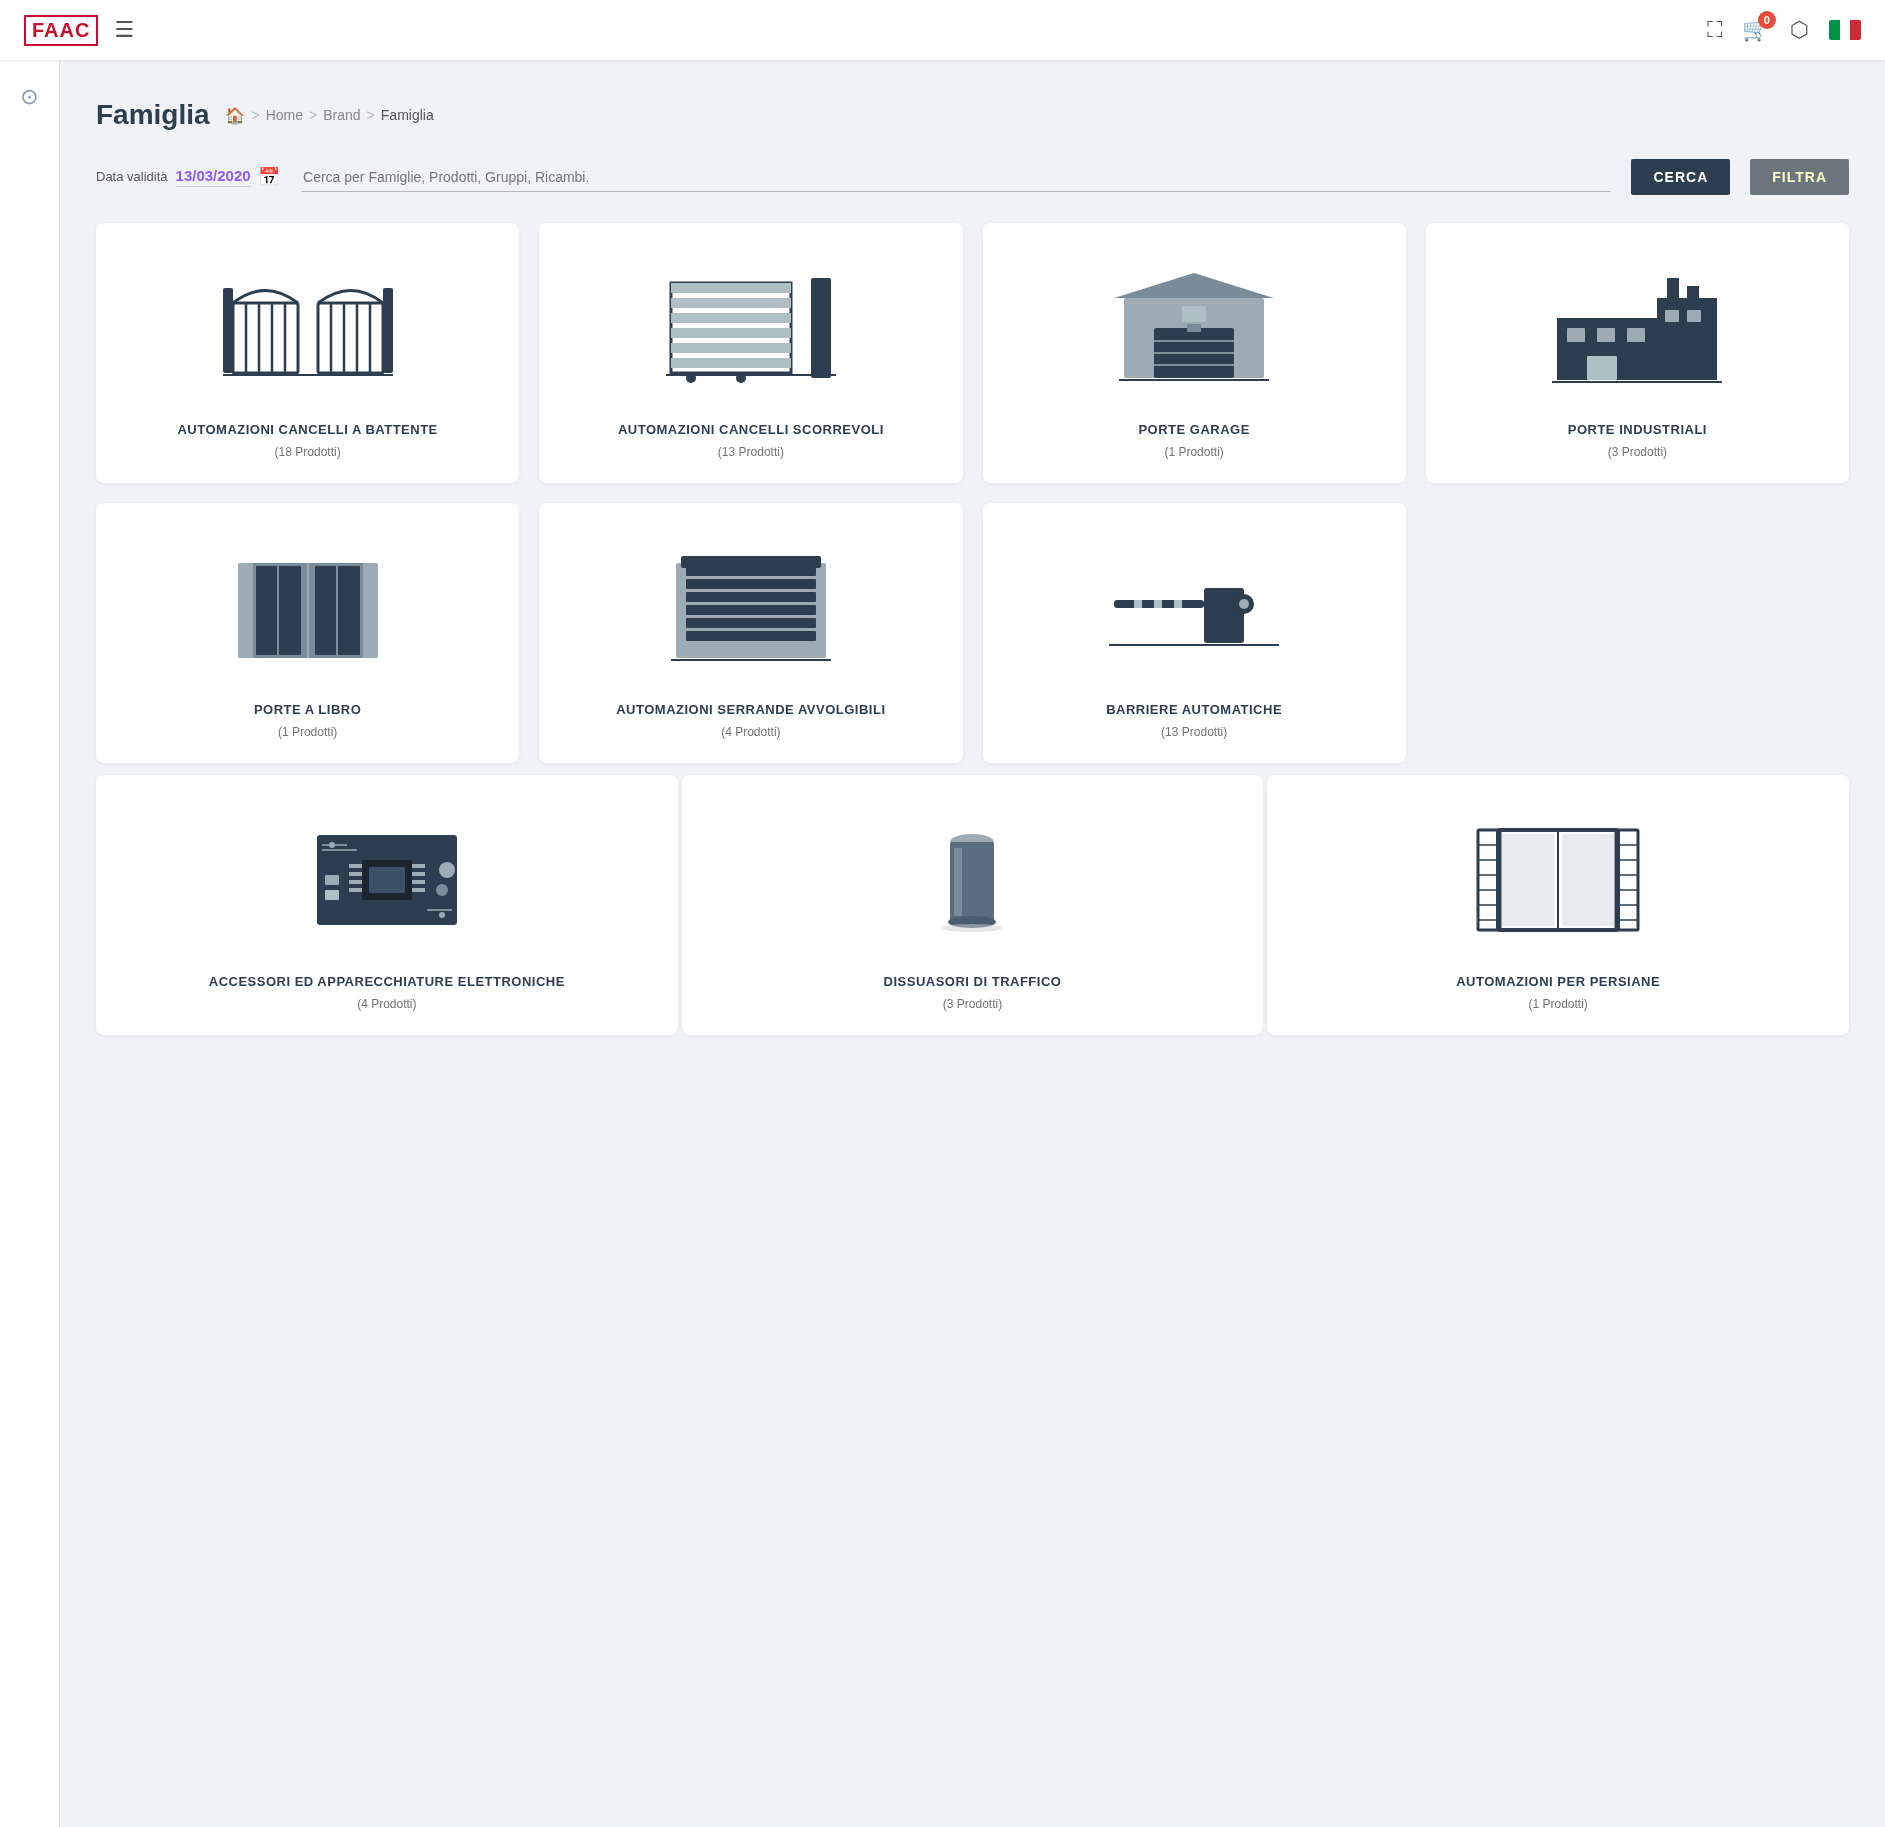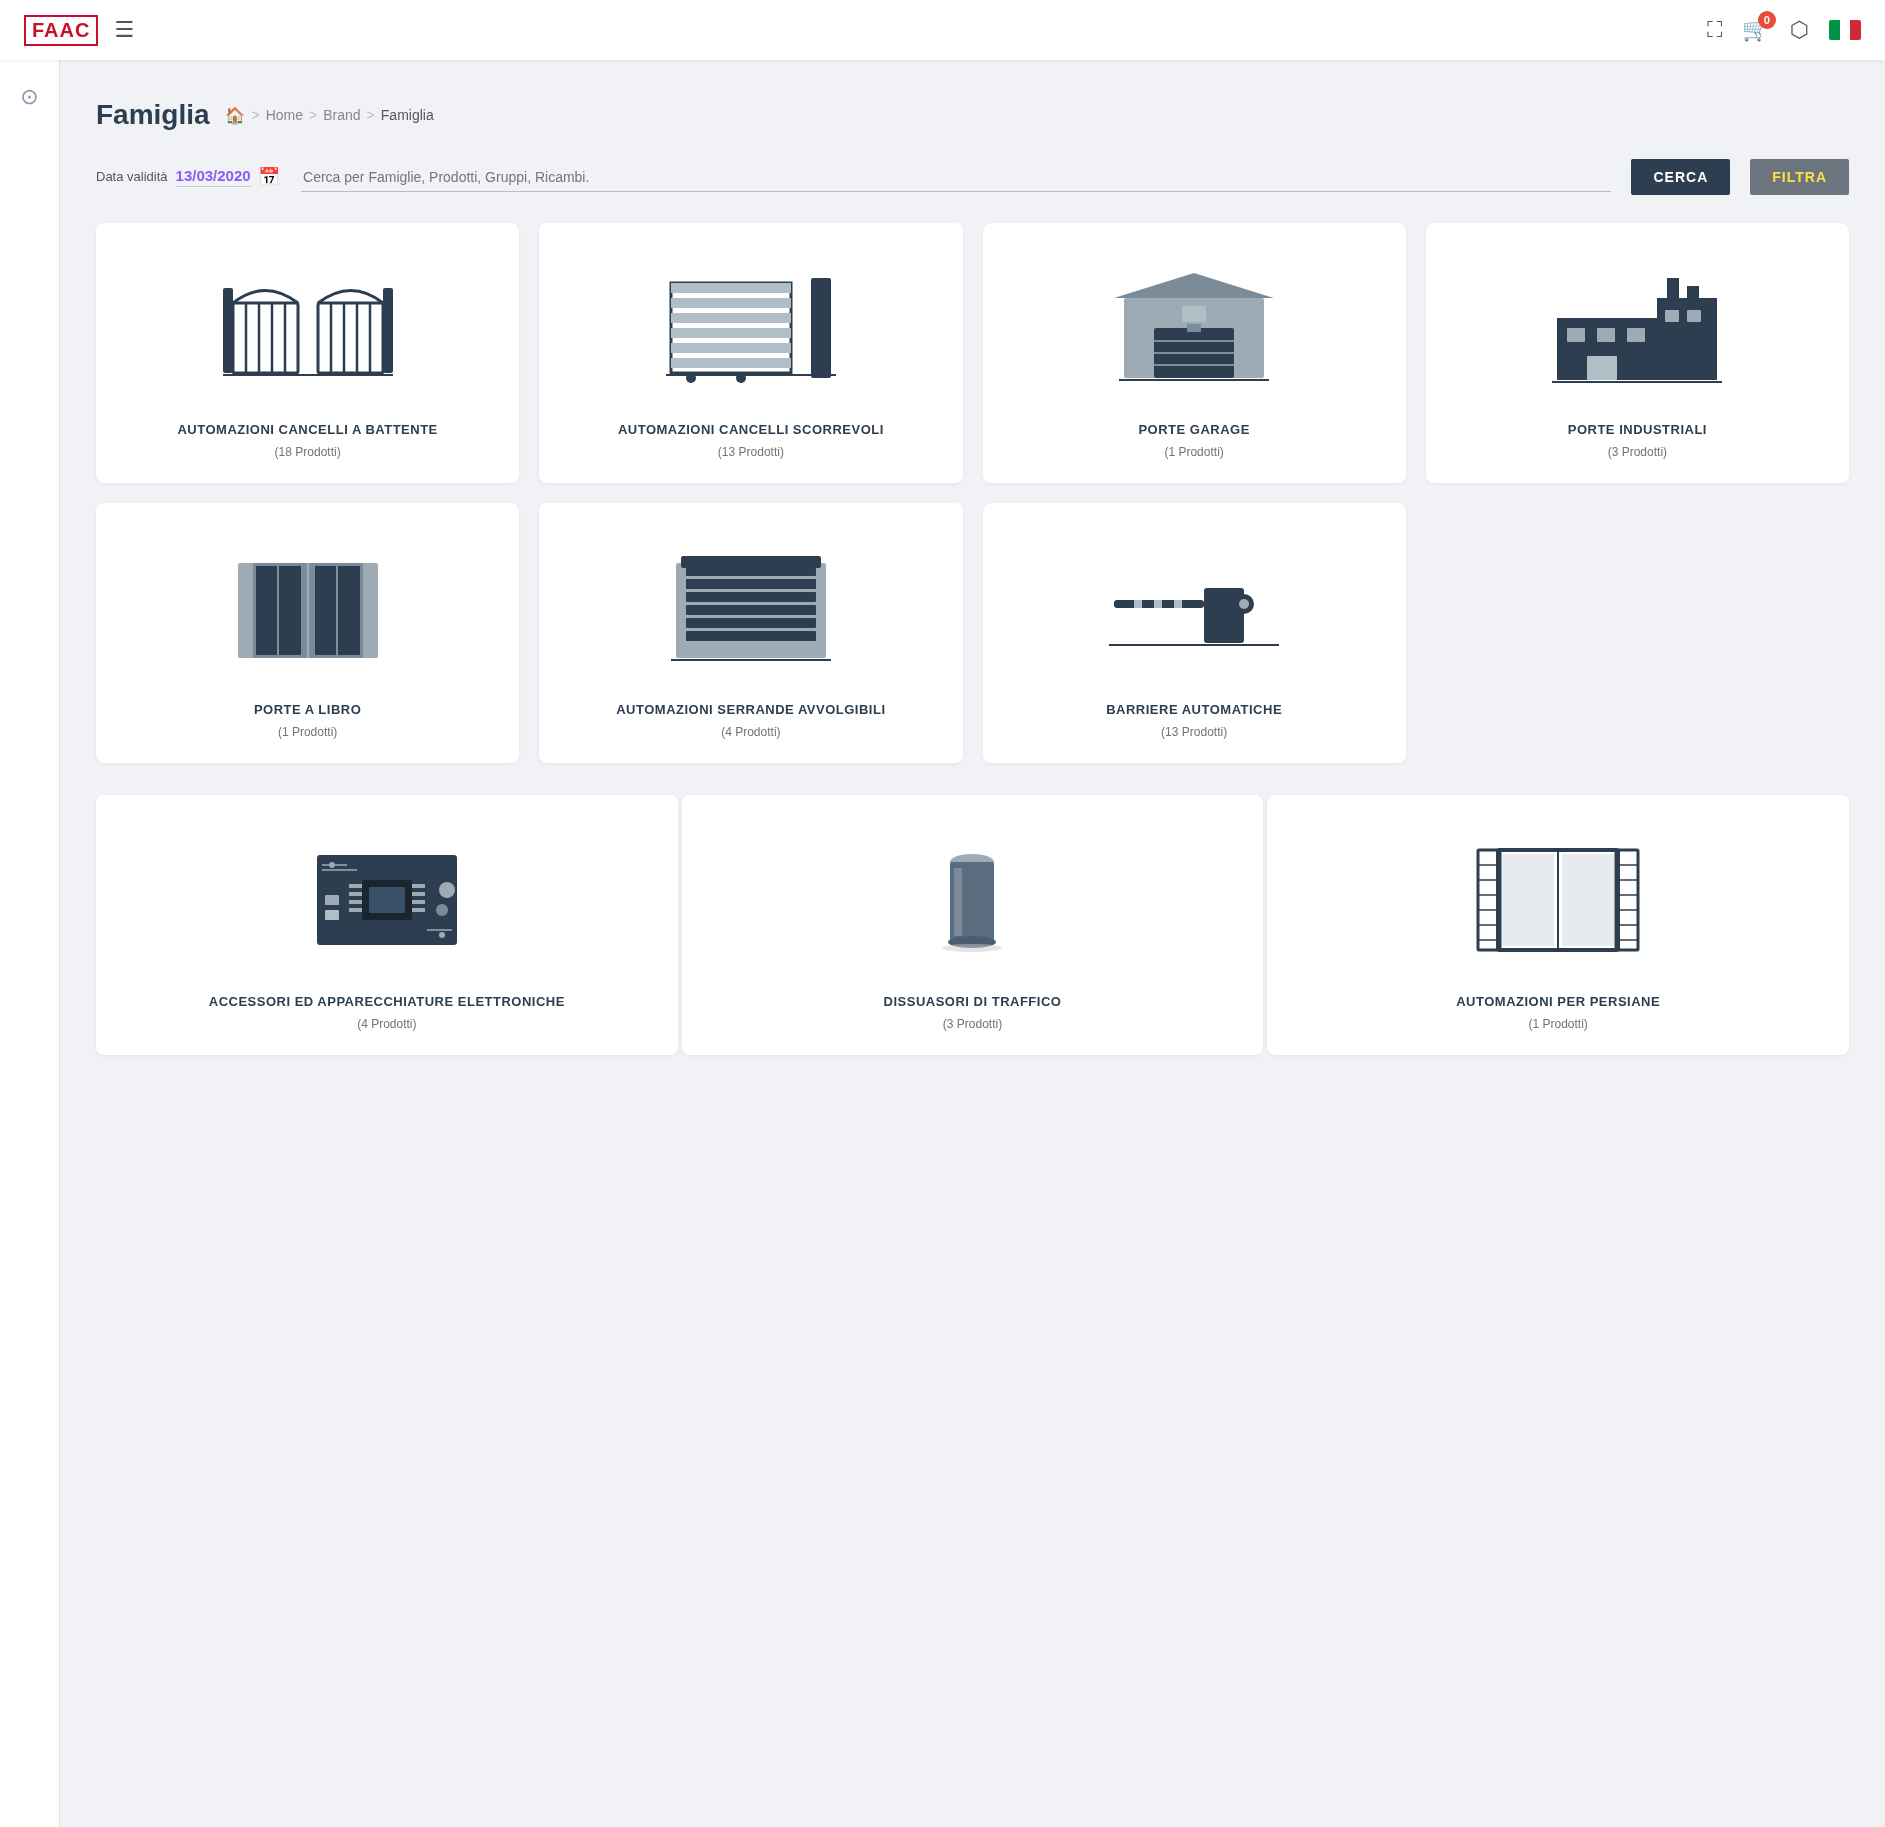--- a/index.html
+++ b/index.html
@@ -138,21 +138,21 @@
       border: none;
       padding: 10px 22px;
       font-size: 14px;
       font-weight: bold;
       cursor: pointer;
       letter-spacing: 1px;
       border-radius: 2px;
     }
     .btn-filtra {
       background: #6c757d;
-      color: #fde047;
+      color: #fef9c3;
       border: none;
       padding: 10px 22px;
       font-size: 14px;
       font-weight: bold;
       cursor: pointer;
       letter-spacing: 1px;
       border-radius: 2px;
     }
 
     
@@ -198,21 +198,21 @@
     .card-subtitle {
       font-size: 12px;
       color: #737373;
     }
 
     
     .product-grid-3 {
       display: grid;
       grid-template-columns: repeat(3, 1fr);
       gap: 4px;
-      margin-top: 32px;
+      margin-top: 12px;
     }
   </style>
 </head>
 <body>
 
 <nav class="topnav">
   <div class="topnav-left">
     <div class="logo-text">FAAC</div>
     <div class="hamburger-icon">☰</div>
   </div>

